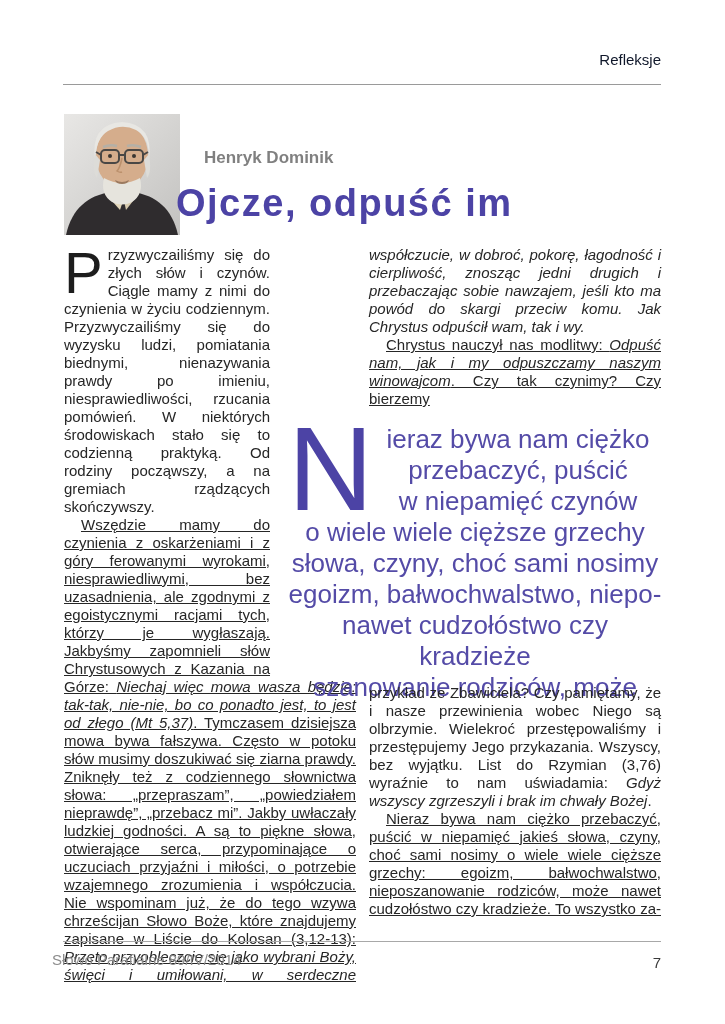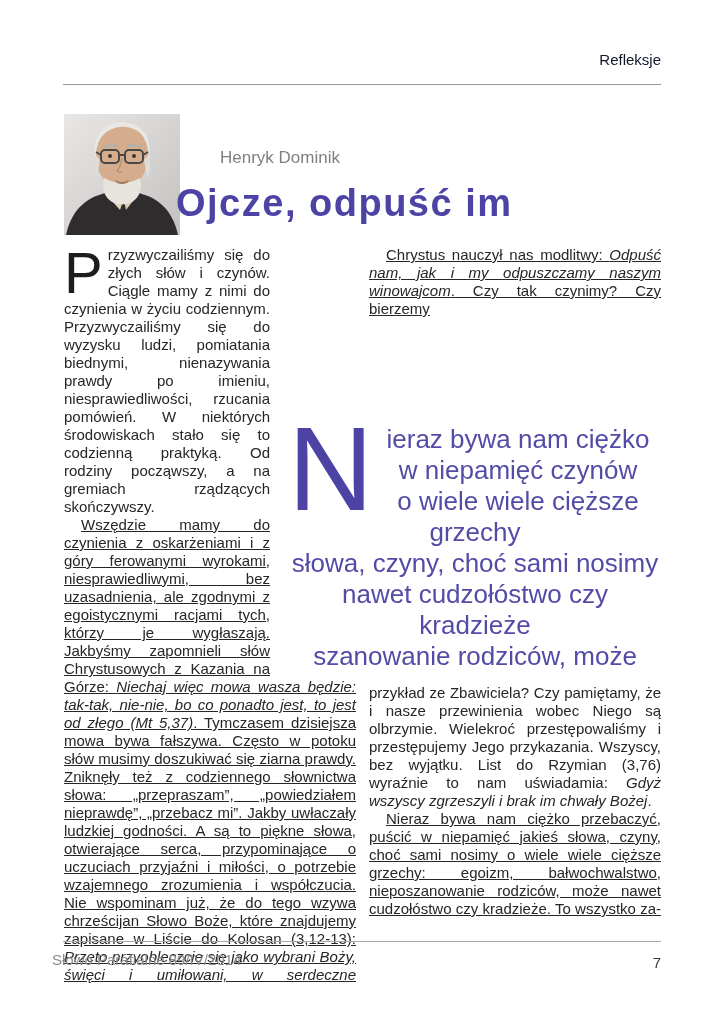--- a/index.html
+++ b/index.html
@@ -4,21 +4,21 @@
 <style>
   * { margin:0; padding:0; box-sizing:border-box; }
   html,body { background:#ffffff; }
   .page {
     position:relative; width:725px; height:1024px; background:#ffffff;
     font-family:"Liberation Sans", sans-serif; color:#262626; overflow:hidden;
   }
   .section-label { position:absolute; top:51px; right:64px; font-size:15px; color:#0f172a; }
   .header-rule { position:absolute; top:84px; left:63px; width:598px; height:1px; background:#9a9a9a; }
   .photo { position:absolute; top:114px; left:64px; width:116px; height:121px; }
-  .author { position:absolute; top:148px; left:181px; font-size:17px; color:#808080; font-weight:400;padding-left:39px; }
+  .author { position:absolute; top:148px; left:165px; font-size:17px; color:#808080; font-weight:700;padding-left:39px; }
   .title {
     position:absolute; top:176px; left:176px; font-size:38px; line-height:54px;
     font-weight:700; letter-spacing:1.5px; color:var(--accent,#4C43A5); white-space:nowrap;
   }
   .col { position:absolute; font-size:15px; line-height:18px; text-align:justify; }
   .colL { left:64px; top:246px; width:292px; }
   .colRtop { left:369px; top:246px; width:292px; }
   .colRbottom { left:369px; top:684px; width:292px; }
   .para { margin:0; }
   .indent { text-indent:17px;text-decoration:underline; }
@@ -83,29 +83,32 @@
   <div class="col colL">
     <div class="spacer"></div>
     <p class="para"><span class="dropP">P</span><span><span>rzyzwyczailiśmy się do złych słów i czynów. Ciągle mamy z nimi do czynienia w życiu codziennym. Przyzwyczailiśmy się do wyzysku ludzi, pomiatania biednymi, nienazywania prawdy po imieniu, niesprawiedliwości, rzucania pomówień. W niektórych środowiskach stało się to codzienną praktyką. Od rodziny począwszy, a na gremiach rządzących skończywszy.</span></span></p>
     <p class="para indent cont"><span>Wszędzie mamy do czynienia z oskarżeniami i z góry ferowanymi wyrokami, niesprawiedliwymi, bez uzasadnienia, ale zgodnymi z egoistycznymi racjami tych, którzy je wygłaszają. Jakbyśmy zapomnieli słów Chrystusowych z Kazania na Górze: </span><span class="it">Niechaj więc mowa wasza będzie: tak-tak, nie-nie, bo co ponadto jest, to jest od złego (Mt 5,37)</span><span>. Tymczasem dzisiejsza mowa bywa fałszywa. Często w potoku słów musimy doszukiwać się ziarna prawdy. Zniknęły też z codziennego słownictwa słowa: „przepraszam”, „powiedziałem nieprawdę”, „przebacz mi”. Jakby uwłaczały ludzkiej godności. A są to piękne słowa, otwierające serca, przypominające o uczuciach przyjaźni i miłości, o potrzebie wzajemnego zrozumienia i współczucia. Nie wspominam już, że do tego wzywa chrześcijan Słowo Boże, które znajdujemy zapisane w Liście do Kolosan (3,12-13): </span><span class="it">Przeto przyobleczcie się jako wybrani Boży, święci i umiłowani, w serdeczne</span></p>
   </div>
 
   <div class="quote">
     <div class="dropN">N</div>
     <div class="qlines">
         <div>ieraz bywa nam ciężko</div>
+        <div>przebaczyć, puścić</div>
         <div>w niepamięć czynów</div>
         <div>o wiele wiele cięższe grzechy</div>
         <div>słowa, czyny, choć sami nosimy</div>
+        <div>egoizm, bałwochwalstwo, niepo-</div>
         <div>nawet cudzołóstwo czy kradzieże</div>
         <div>szanowanie rodziców, może</div>
       </div>
   </div>
 
   <div class="col colRtop">
+    <p class="para"><span class="it">współczucie, w dobroć, pokorę, łagodność i cierpliwość, znosząc jedni drugich i przebaczając sobie nawzajem, jeśli kto ma powód do skargi przeciw komu. Jak Chrystus odpuścił wam, tak i wy.</span></p>
     <p class="para indent cont"><span>Chrystus nauczył nas modlitwy: </span><span class="it">Odpuść nam, jak i my odpuszczamy naszym winowajcom</span><span>. Czy tak czynimy? Czy bierzemy</span></p>
   </div>
 
   <div class="col colRbottom">
     <p class="para"><span>przykład ze Zbawiciela? Czy pamiętamy, że i nasze przewinienia wobec Niego są olbrzymie. Wielekroć przestępowaliśmy i przestępujemy Jego przykazania. Wszyscy, bez wyjątku. List do Rzymian (3,76) wyraźnie to nam uświadamia: </span><span class="it">Gdyż wszyscy zgrzeszyli i brak im chwały Bożej</span><span>.</span></p>
     <p class="para indent cont"><span>Nieraz bywa nam ciężko przebaczyć, puścić w niepamięć jakieś słowa, czyny, choć sami nosimy o wiele wiele cięższe grzechy: egoizm, bałwochwalstwo, nieposzanowanie rodziców, może nawet cudzołóstwo czy kradzieże. To wszystko za-</span></p>
   </div>
 
   <div class="footer-rule"></div>
   <div class="footer-journal">Słowo Parafialne 89/IV/2014</div>

